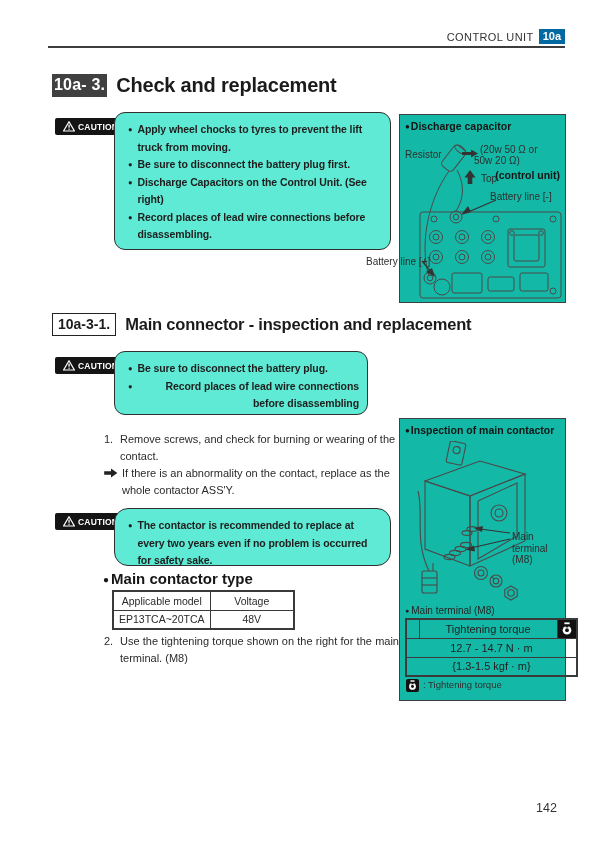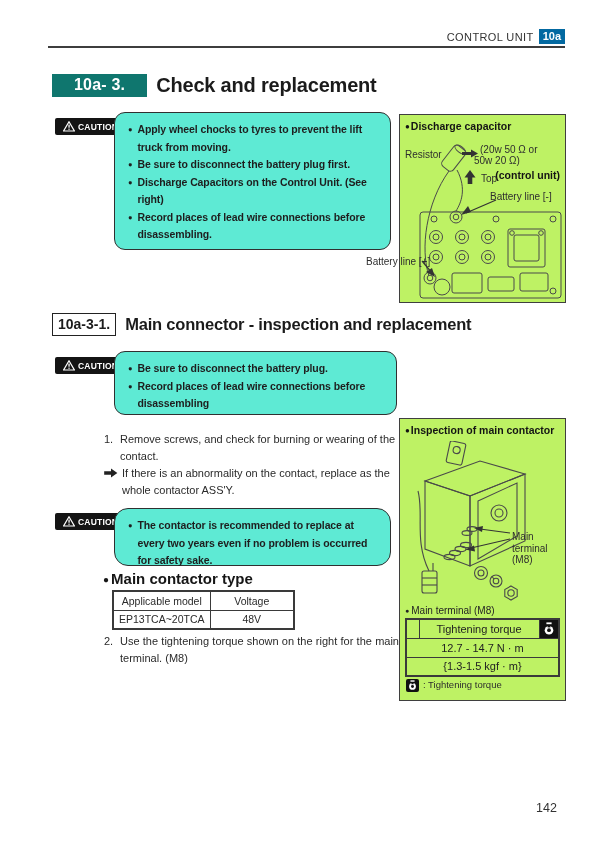--- a/index.html
+++ b/index.html
@@ -11,21 +11,21 @@
   .abs { position:absolute; }
 
   
   .hdr-row { top:29px; right:48px; display:flex; align-items:center; gap:5px; }
   .hdr-title { font-size:11px; letter-spacing:0.4px; color:#333; }
   .hdr-badge { background:#0369a1; color:#fff; font-weight:bold; font-size:11px; padding:1px 4px 2px; }
   .hdr-rule { top:46px; left:48px; width:517px; height:2px; background:#3d3d3d; }
 
   
   .sec-head { display:flex; align-items:center; gap:9px; }
-  .badge-dark { background:#0f766e; color:#fff; font-weight:bold; font-size:16px; padding:2px 22px 3px; letter-spacing:0.2px; }
+  .badge-dark { background:#404040; color:#fff; font-weight:bold; font-size:16px; padding:2px 2px 3px; letter-spacing:0.2px; }
   .badge-outline { border:1.5px solid #222; color:#1c1c1c; font-weight:bold; font-size:14px; padding:2px 5px 3px; }
   .sec-title-lg { font-size:20px; font-weight:bold; color:#1b1b1b; letter-spacing:-0.2px; }
   .sec-title-md { font-size:16.5px; font-weight:bold; color:#1b1b1b; letter-spacing:-0.2px; }
 
   
   .caution-badge { display:inline-flex; align-items:center; gap:3px; background:#141414; border-radius:2px;
                    padding:3px 5px 3px 8px; }
   .caution-badge .cb-text { color:#fff; font-weight:bold; font-size:8.5px; letter-spacing:0.2px; }
   .caution-box { border:1.5px solid #303030; border-radius:11px; background:#5eead4; padding:8px 8px 6px 13px; }
   .c-item { display:flex; gap:5px; font-weight:bold; font-size:10.5px; line-height:17.5px; letter-spacing:-0.1px; color:#1e1e1e; }
@@ -41,29 +41,29 @@
   .dot-heading { font-size:15px; font-weight:bold; color:#161616; }
   .dot-heading::before { content:"\25CF"; font-size:10px; margin-right:2px; vertical-align:1.5px; }
 
   
   table { border-collapse:collapse; }
   .mct-table { border:2px solid #3a3a3a; }
   .mct-table td { border:1px solid #3a3a3a; text-align:center; font-size:10.5px; height:19px; color:#2a2a2a; }
   .mct-table .c1 { width:97px; } .mct-table .c2 { width:84px; }
 
   
-  .fig-box { border:1.2px solid #3f3f3f; background:#bef264; }
+  .fig-box { border:1.2px solid #3f3f3f; background:#14b8a6; }
   .fig-title { font-weight:bold; font-size:10.5px; color:#141414; white-space:nowrap; }
   .fig-title::before { content:"\25CF"; font-size:8px; margin-right:1px; vertical-align:1px; }
   .fig-sub { font-weight:bold; font-size:10.5px; color:#141414;margin-top:36px; }
   .fig-label { font-size:10px; color:#2e2e2e; white-space:nowrap; }
   .fig-caption { font-size:10px; color:#242424; white-space:nowrap; }
   .fig-caption::before { content:"\25CF"; font-size:7px; margin-right:2px; vertical-align:1px; }
 
-  .tq-table { width:155px; border:2px solid #3a3a3a; }
+  .tq-table { width:173px; border:2px solid #3a3a3a; }
   .tq-table td { border:1px solid #3a3a3a; text-align:center; font-size:11px; height:19px; color:#222; }
   .tq-spacer { width:13px; }
   .tq-icon-cell { width:20px; background:#111; padding:0; }
   .tq-legend { display:flex; align-items:flex-start; gap:4px; font-size:9.5px; color:#2e2e2e; }
   .icon-box { background:#111; border-radius:2px; display:inline-flex; align-items:center; justify-content:center; }
 
   .terminal-label { font-size:10px; line-height:11.5px; color:#2e2e2e; }
   .page-num { font-size:12.5px; color:#333; }
   svg { display:block; }
 </style>
@@ -169,21 +169,21 @@
 
   <div class="abs caution-badge" style="top:357px;left:55px;">
     <svg width="12" height="11" viewBox="0 0 12 11">
       <polygon points="6,0.8 11.4,10 0.6,10" fill="none" stroke="#fff" stroke-width="1.2"></polygon>
       <rect x="5.4" y="3.6" width="1.3" height="3.1" fill="#fff"></rect>
       <rect x="5.4" y="7.6" width="1.3" height="1.2" fill="#fff"></rect>
     </svg>
     <span class="cb-text">CAUTION</span>
   </div>
 
-  <div class="abs caution-box" style="top:351px;left:114px;width:283px;height:64px;">
+  <div class="abs caution-box" style="top:351px;left:114px;width:254px;height:64px;text-align:right;">
     <div class="c-item">Be sure to disconnect the battery plug.</div>
     <div class="c-item">Record places of lead wire connections before disassembling</div>
   </div>
 
   <div class="abs" style="top:431px;left:104px;width:294px;">
     <div class="step">
       <span class="n">1.</span>
       <span>Remove screws, and check for burning or wearing of the contact.</span>
     </div>
     <div class="note" style="margin-top:1px;">

